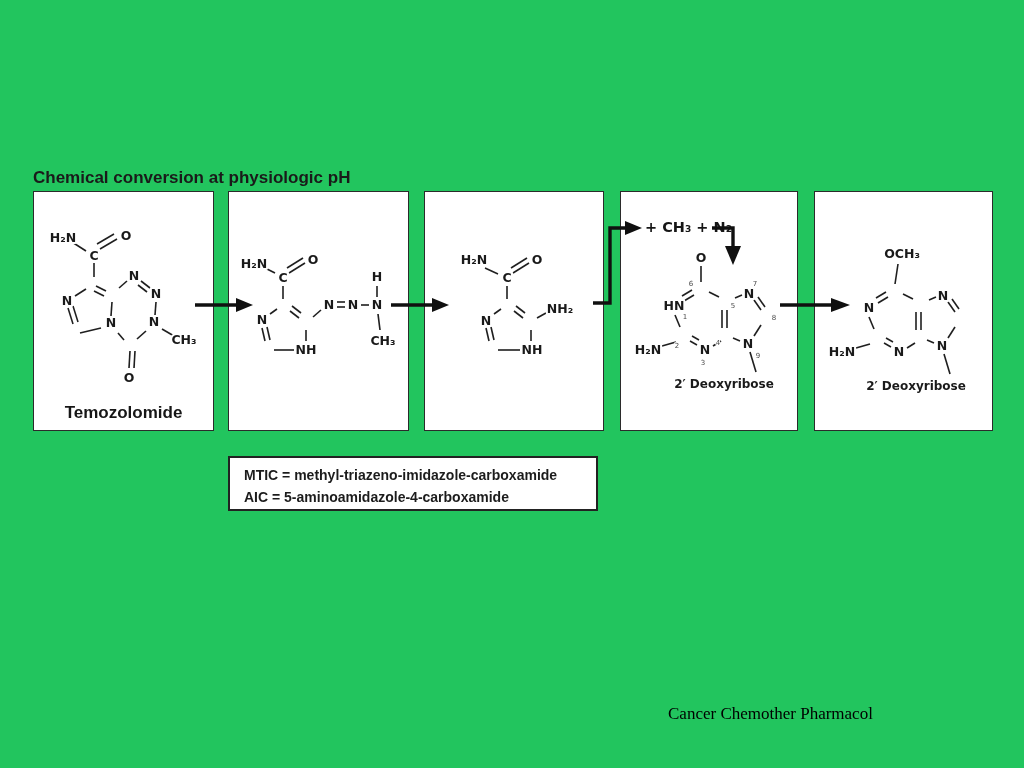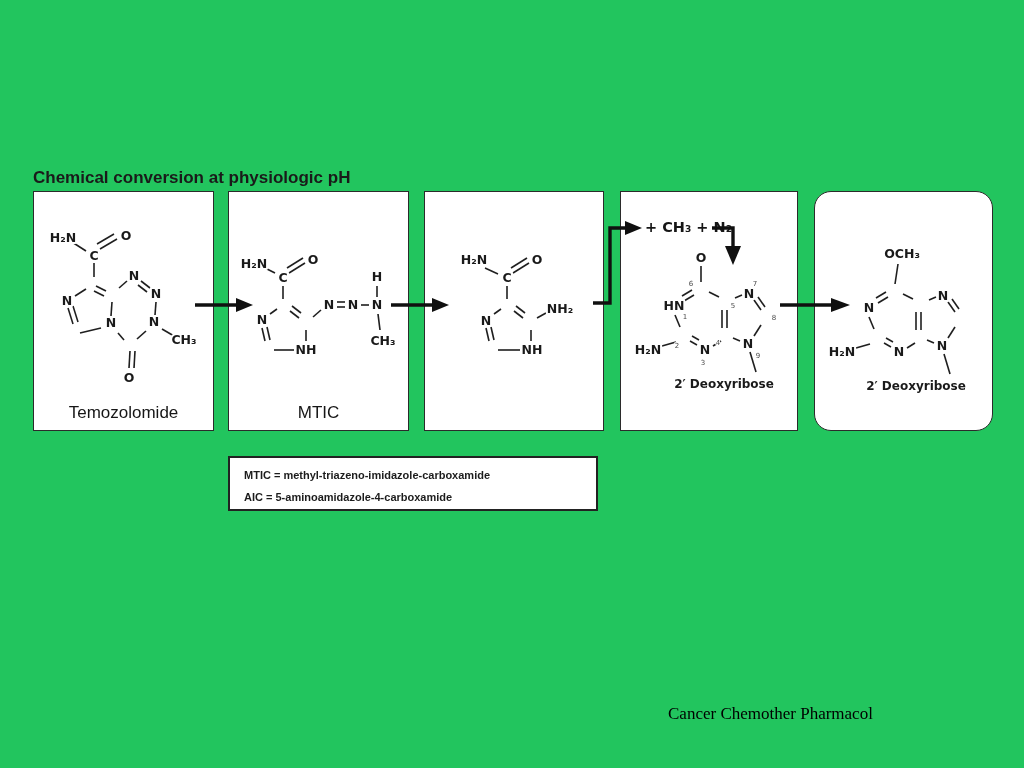--- a/index.html
+++ b/index.html
@@ -2,33 +2,33 @@
 <html><head>
 <meta charset="utf-8">
 <style>
   html,body{margin:0;padding:0;background:#fff;}
   .slide{position:relative;width:1024px;height:768px;background:#22c55e;overflow:hidden;
          font-family:"Liberation Sans",sans-serif;color:#1a1a1a;}
   .figure-title{position:absolute;left:33px;top:168px;font-size:17px;font-weight:700;color:#1a1a1a;}
   .struct-box{position:absolute;top:191px;height:240px;border:1.6px solid #2b2b2b;background:#fff;box-sizing:border-box;}
   .struct-box svg{position:absolute;left:0;top:0;}
   .box-label{position:absolute;left:0;bottom:7px;width:100%;text-align:center;
-             font-size:17px;font-weight:400;color:#161616;}
+             font-size:17px;font-weight:700;color:#161616;}
   .box-label sup{font-size:11px;}
   svg line, svg path{stroke:#1f1f1f;stroke-width:1.6;fill:none;}
   svg .arrowline{stroke:#101010;stroke-width:3.4;}
   svg .arrowhead{fill:#101010;stroke:none;}
   svg text{font-family:"DejaVu Sans",sans-serif;font-size:12.5px;font-weight:600;fill:#1a1a1a;
            text-anchor:middle;paint-order:stroke;stroke:#ffffff;stroke-width:4px;stroke-linejoin:round;}
   svg text.posnum{font-size:7px;font-weight:400;fill:#4a4a4a;stroke-width:2px;}
   .byproducts{position:absolute;left:645px;top:219px;font-size:14.5px;font-weight:700;color:#161616;
               font-family:"DejaVu Sans",sans-serif;white-space:nowrap;}
   .legend-box{position:absolute;left:228px;top:456px;width:370px;height:55px;border:2px solid #222;
               background:#fff;box-sizing:border-box;padding:6px 0 0 14px;}
-  .legend-line{font-size:11px;font-weight:700;color:#1c1c1c;line-height:22px;}
+  .legend-line{font-size:14px;font-weight:700;color:#1c1c1c;line-height:22px;}
   .citation{position:absolute;left:668px;top:701px;font-family:"Liberation Serif",serif;
             font-size:17px;color:#000;line-height:26px;}
   .arrow-svg{position:absolute;}
 </style>
 </head>
 <body>
 
 <div class="slide">
 
   <div class="figure-title">Chemical conversion at physiologic pH</div>
@@ -92,21 +92,20 @@
       <text x="54" y="90">C</text>
       <text x="84" y="72">O</text>
       <text x="33" y="132">N</text>
       <text x="77" y="162">NH</text>
       <text x="100" y="117">N</text>
       <text x="124" y="117">N</text>
       <text x="148" y="117">N</text>
       <text x="148" y="89">H</text>
       <text x="154" y="153">CH₃</text>
     </svg>
-    <div class="box-label">MTIC</div>
   </div>
 
   <div class="struct-box" style="left:424px;width:180px;">
     <svg width="177" height="205" viewBox="0 0 177 205">
       <line x1="60" y1="76" x2="73" y2="82"></line>
       <line x1="88" y1="81" x2="104" y2="71"></line>
         <line x1="86" y1="76" x2="102" y2="66"></line>
       <line x1="82" y1="94" x2="82" y2="107"></line>
       <line x1="76" y1="117" x2="69" y2="122"></line>
       <line x1="61" y1="136" x2="64" y2="149"></line>
@@ -156,21 +155,21 @@
       <text class="posnum" x="82" y="173">3</text>
       <text class="posnum" x="97" y="153">4</text>
       <text class="posnum" x="112" y="116">5</text>
       <text class="posnum" x="134" y="94">7</text>
       <text class="posnum" x="153" y="128">8</text>
       <text class="posnum" x="137" y="166">9</text>
       <text x="103" y="196" style="font-size:12px">2′ Deoxyribose</text>
     </svg>
   </div>
 
-  <div class="struct-box" style="left:814px;width:179px;border-radius:17px;">
+  <div class="struct-box" style="left:814px;width:179px;">
     <svg width="176" height="210" viewBox="0 0 176 210">
       <line x1="83" y1="72" x2="80" y2="92"></line>
       <line x1="73" y1="105" x2="63" y2="111"></line>
         <line x1="71" y1="100" x2="61" y2="106"></line>
       <line x1="54" y1="125" x2="59" y2="137"></line>
       <line x1="55" y1="152" x2="41" y2="156"></line>
       <line x1="69" y1="151" x2="76" y2="155"></line>
         <line x1="71" y1="146" x2="78" y2="150"></line>
       <line x1="92" y1="156" x2="100" y2="151"></line>
       <line x1="106" y1="138" x2="106" y2="120"></line>

